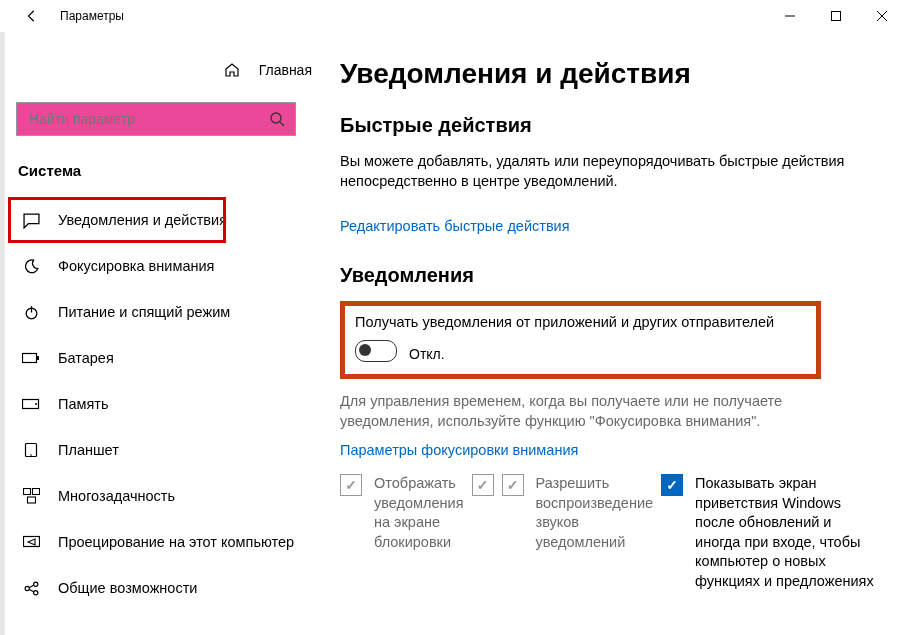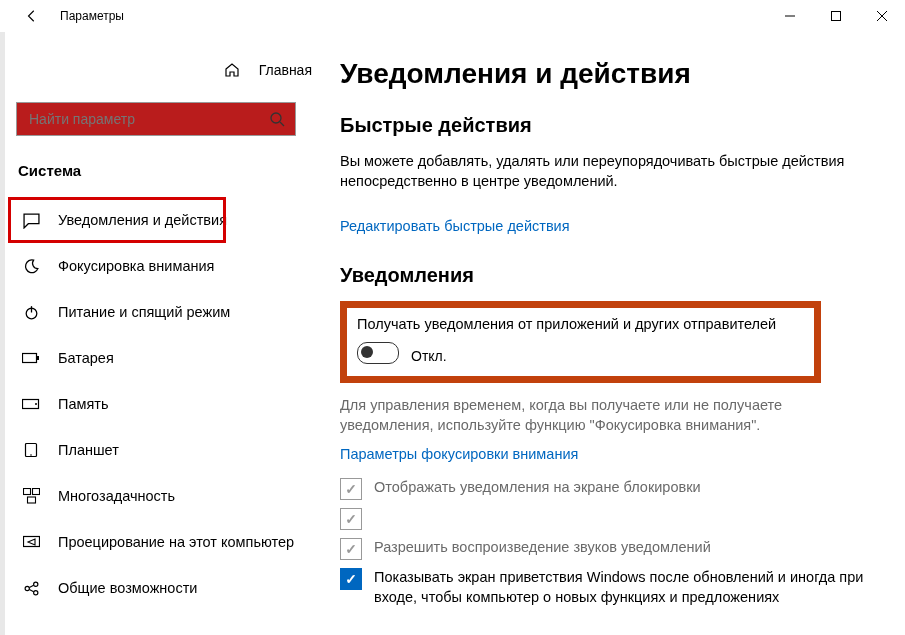--- a/index.html
+++ b/index.html
@@ -57,21 +57,21 @@
     display: flex; align-items: center;
     padding: 10px 0 10px 22px;
     gap: 18px;
     justify-content: flex-end;
   }
   .home-row .icon { width: 18px; display:flex; justify-content:center; }
   .search-box {
     margin: 14px 16px 0 16px;
     height: 34px;
     border: 1px solid #999;
-    background: #b91c1c;
+    background: #ec4899;
     display: flex; align-items: center;
     padding: 0 10px;
     box-sizing: border-box;
   }
   .search-box input {
     flex: 1; border: none; outline: none;
     font-size: 14px; font-family: inherit;
     background: transparent;
   }
   .search-box .sicon { color: #333; }
@@ -126,21 +126,21 @@
     line-height: 1.4;
     margin-bottom: 26px;
   }
   .link {
     color: #0067c0;
     font-size: 14.5px;
     cursor: pointer;
   }
   .section-gap { height: 30px; }
   .notif-box {
-    border: 7px solid #c2410c;
+    border: 5px solid #c2410c;
     padding: 8px 14px 12px 10px;
     margin-right: 56px;
     box-sizing: border-box;
   }
   .toggle-row {
     display: flex; align-items: flex-end; gap: 12px;
     margin-top: 10px;
   }
   .toggle {
     width: 40px; height: 20px;
@@ -156,21 +156,21 @@
     width: 12px; height: 12px;
     background: #333;
     border-radius: 50%;
   }
   .muted {
     color: #6a6a6a;
     font-size: 14.5px;
     line-height: 1.4;
     margin-top: 12px;
   }
-  .checks { margin-top: 16px; display: flex; flex-direction: column; gap: 8px; }
+  .checks { margin-top: 16px; display: flex; flex-direction: row; gap: 8px; }
   .check-row {
     display: flex; align-items: flex-start; gap: 12px;
     line-height: 1.35;
   }
   .cbox {
     width: 20px; height: 20px;
     border: 1.5px solid #999;
     flex-shrink: 0;
     display: flex; align-items: center; justify-content: center;
   }

